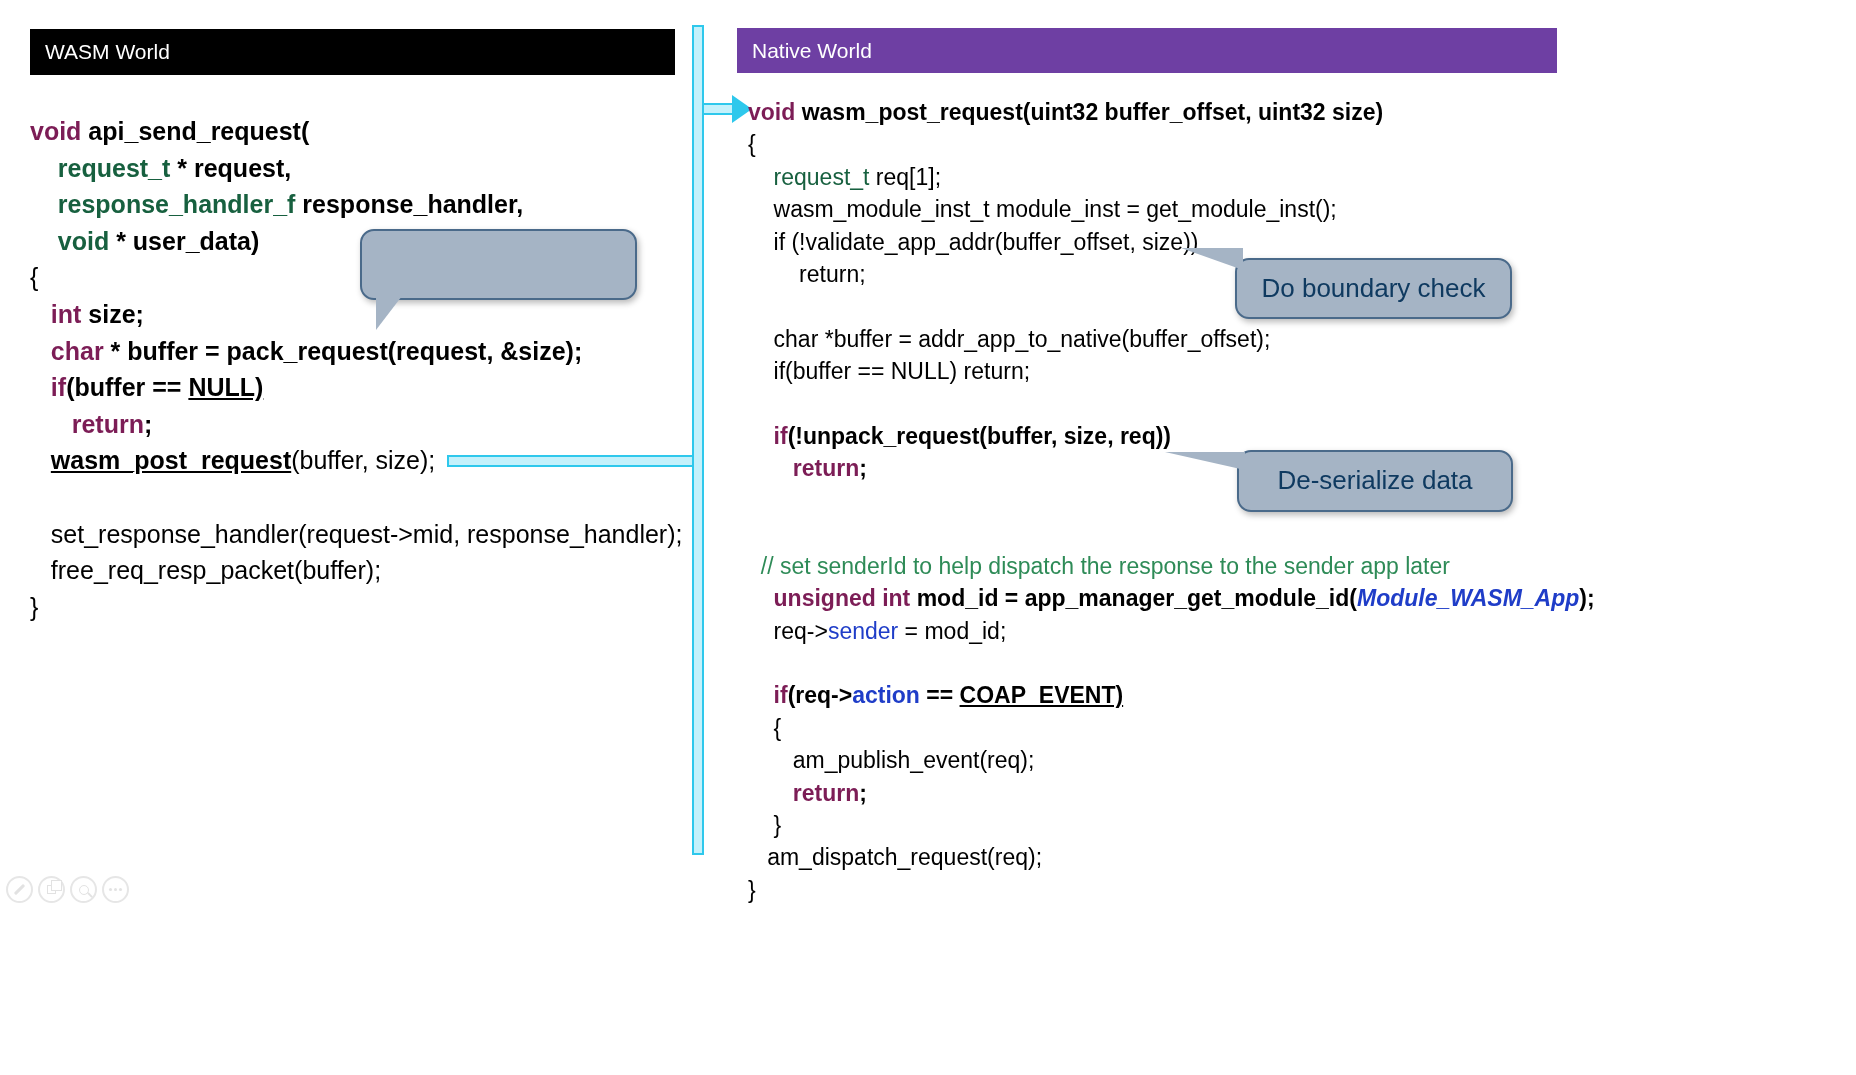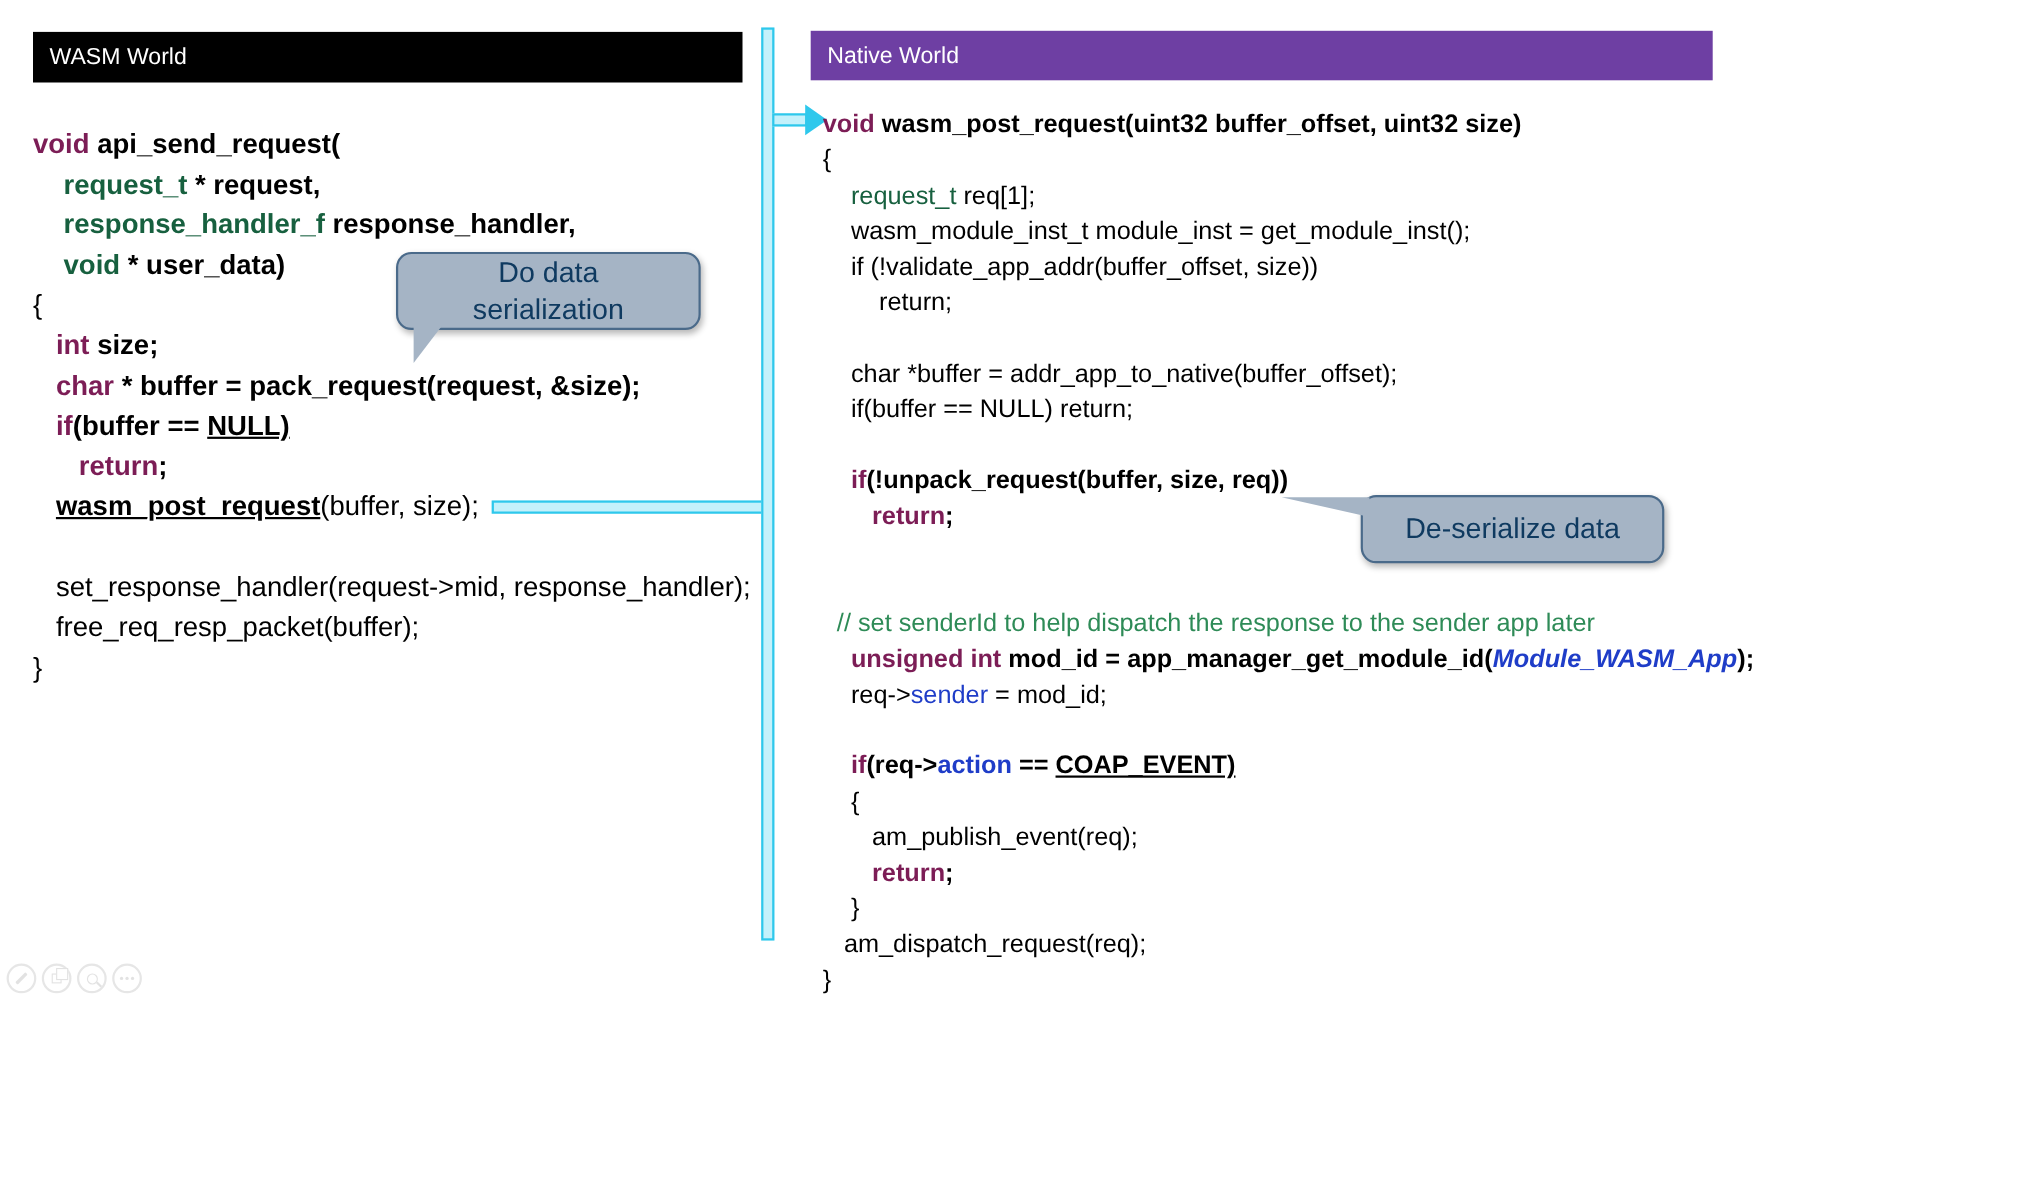--- a/index.html
+++ b/index.html
@@ -84,22 +84,25 @@
 
   <div class="cyan cyan-connector"></div>
   <div class="cyan cyan-divider"></div>
   <div class="cyan cyan-shaft"></div>
   <div class="cyan-head"></div>
 
   <div class="code code-left"><div class="ln"><span class="kw">void</span><span class="b"> api_send_request(</span></div><div class="ln"><span class="b">    </span><span class="tg">request_t</span><span class="b"> * request,</span></div><div class="ln"><span class="b">    </span><span class="tg">response_handler_f</span><span class="b"> response_handler,</span></div><div class="ln"><span class="b">    </span><span class="tg">void</span><span class="b"> * user_data)</span></div><div class="ln"><span class="p">{</span></div><div class="ln"><span class="b">   </span><span class="kw">int</span><span class="b"> size;</span></div><div class="ln"><span class="b">   </span><span class="kw">char</span><span class="b"> * buffer = pack_request(request, &amp;size);</span></div><div class="ln"><span class="b">   </span><span class="kw">if</span><span class="b">(buffer == </span><span class="ub">NULL)</span></div><div class="ln"><span class="b">      </span><span class="kw">return</span><span class="b">;</span></div><div class="ln"><span class="p">   </span><span class="ub">wasm_post_request</span><span class="p">(buffer, size);</span></div><div class="ln">&nbsp;</div><div class="ln"><span class="p">   set_response_handler(request-&gt;mid, response_handler);</span></div><div class="ln"><span class="p">   free_req_resp_packet(buffer);</span></div><div class="ln"><span class="p">}</span></div></div>
   <div class="code code-right"><div class="ln"><span class="kw">void</span><span class="b"> wasm_post_request(uint32 buffer_offset, uint32 size)</span></div><div class="ln"><span class="p">{</span></div><div class="ln"><span class="p">    </span><span class="tgr">request_t</span><span class="p"> req[1];</span></div><div class="ln"><span class="p">    wasm_module_inst_t module_inst = get_module_inst();</span></div><div class="ln"><span class="p">    if (!validate_app_addr(buffer_offset, size))</span></div><div class="ln"><span class="p">        return;</span></div><div class="ln">&nbsp;</div><div class="ln"><span class="p">    char *buffer = addr_app_to_native(buffer_offset);</span></div><div class="ln"><span class="p">    if(buffer == NULL) return;</span></div><div class="ln">&nbsp;</div><div class="ln"><span class="b">    </span><span class="kw">if</span><span class="b">(!unpack_request(buffer, size, req))</span></div><div class="ln"><span class="b">       </span><span class="kw">return</span><span class="b">;</span></div><div class="ln">&nbsp;</div><div class="ln">&nbsp;</div><div class="ln"><span class="cm">  // set senderId to help dispatch the response to the sender app later</span></div><div class="ln"><span class="b">    </span><span class="kw">unsigned int</span><span class="b"> mod_id = app_manager_get_module_id(</span><span class="bbi">Module_WASM_App</span><span class="b">);</span></div><div class="ln"><span class="p">    req-&gt;</span><span class="bl">sender</span><span class="p"> = mod_id;</span></div><div class="ln">&nbsp;</div><div class="ln"><span class="b">    </span><span class="kw">if</span><span class="b">(req-&gt;</span><span class="blb">action</span><span class="b"> == </span><span class="ub">COAP_EVENT)</span></div><div class="ln"><span class="p">    {</span></div><div class="ln"><span class="p">       am_publish_event(req);</span></div><div class="ln"><span class="b">       </span><span class="kw">return</span><span class="b">;</span></div><div class="ln"><span class="p">    }</span></div><div class="ln"><span class="p">   am_dispatch_request(req);</span></div><div class="ln"><span class="p">}</span></div></div>
 
   <div class="callout co-serial wrap2">
-    <span>Do data serialization</span>
     <div class="tail tail-serial"></div>
+  </div>
+  <div class="callout co-boundary">
+    <span>Do boundary check</span>
+    <div class="tail tail-boundary"></div>
   </div>
   <div class="callout co-deser">
     <span>De-serialize data</span>
     <div class="tail tail-deser"></div>
   </div>
 
   <div class="ghostbar">
       <div class="gicon pen-icon">
         <span class="shape"></span>
       </div>

